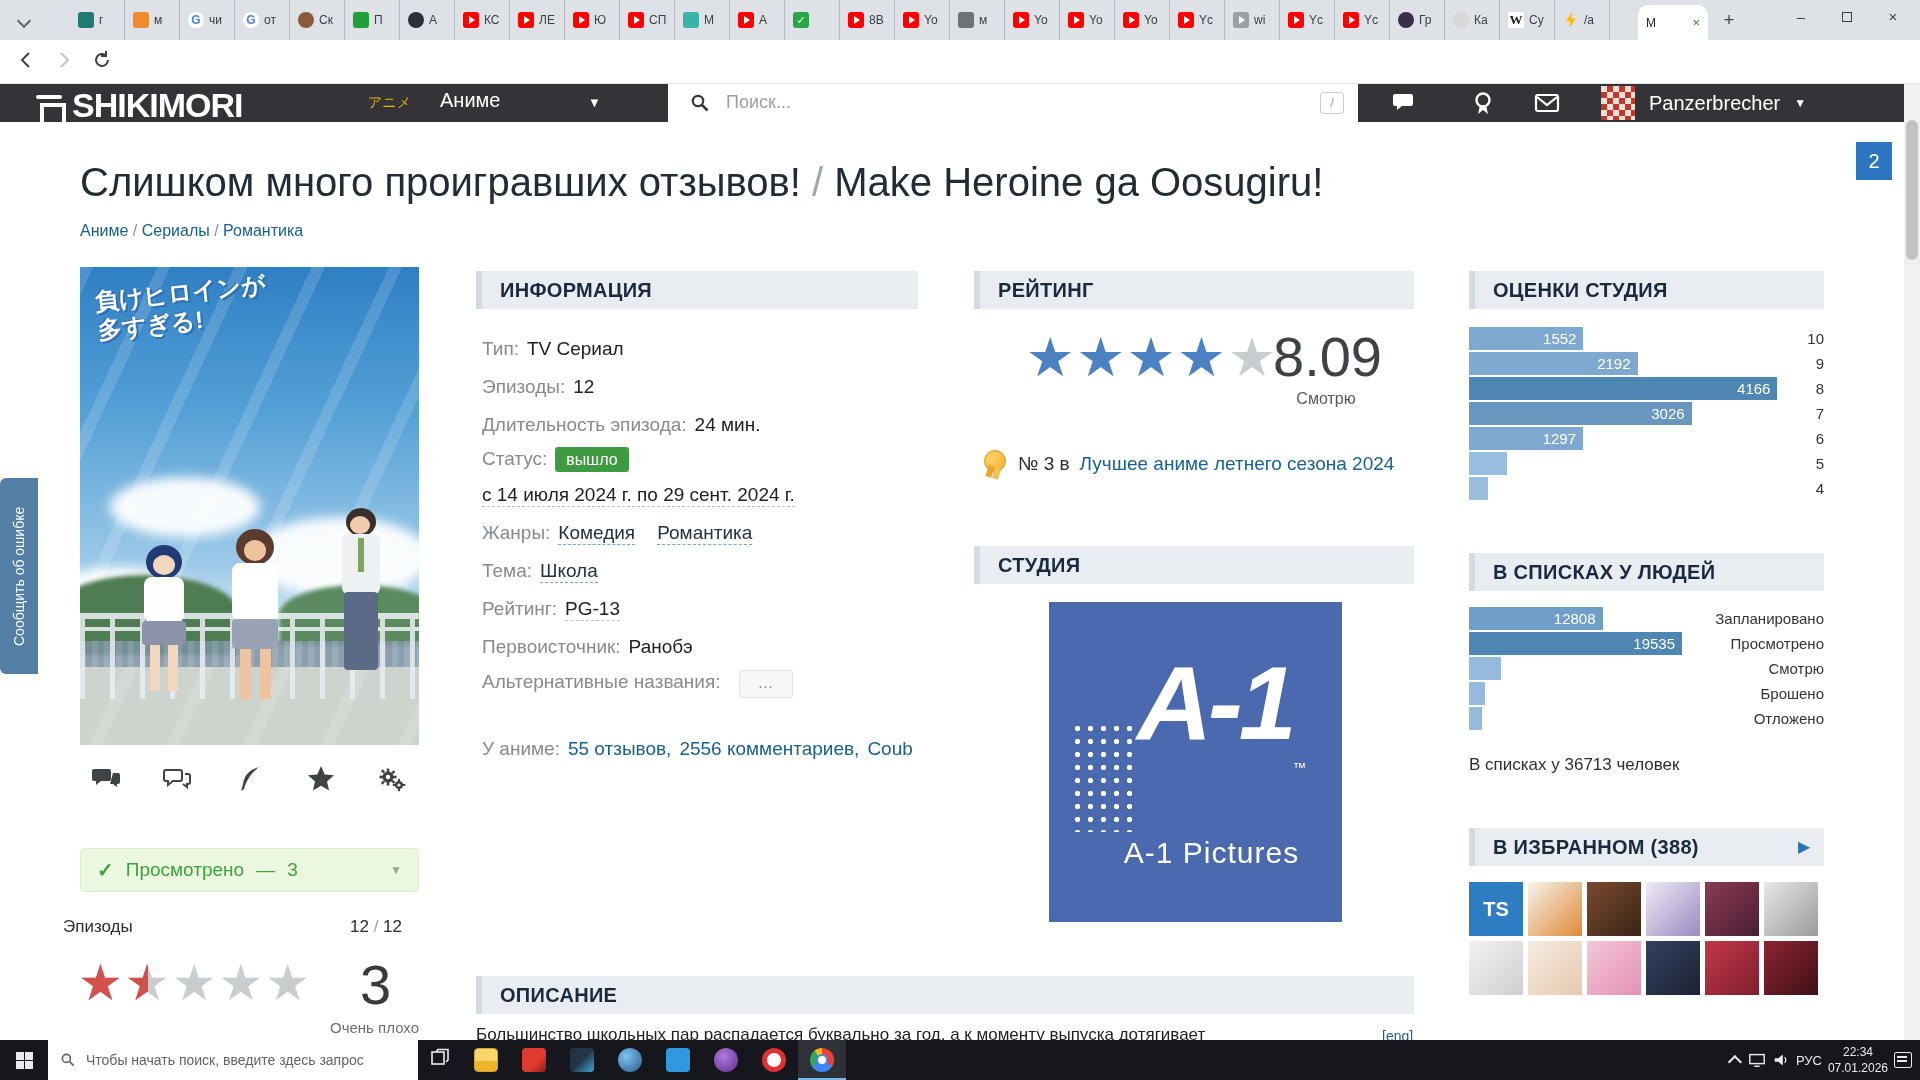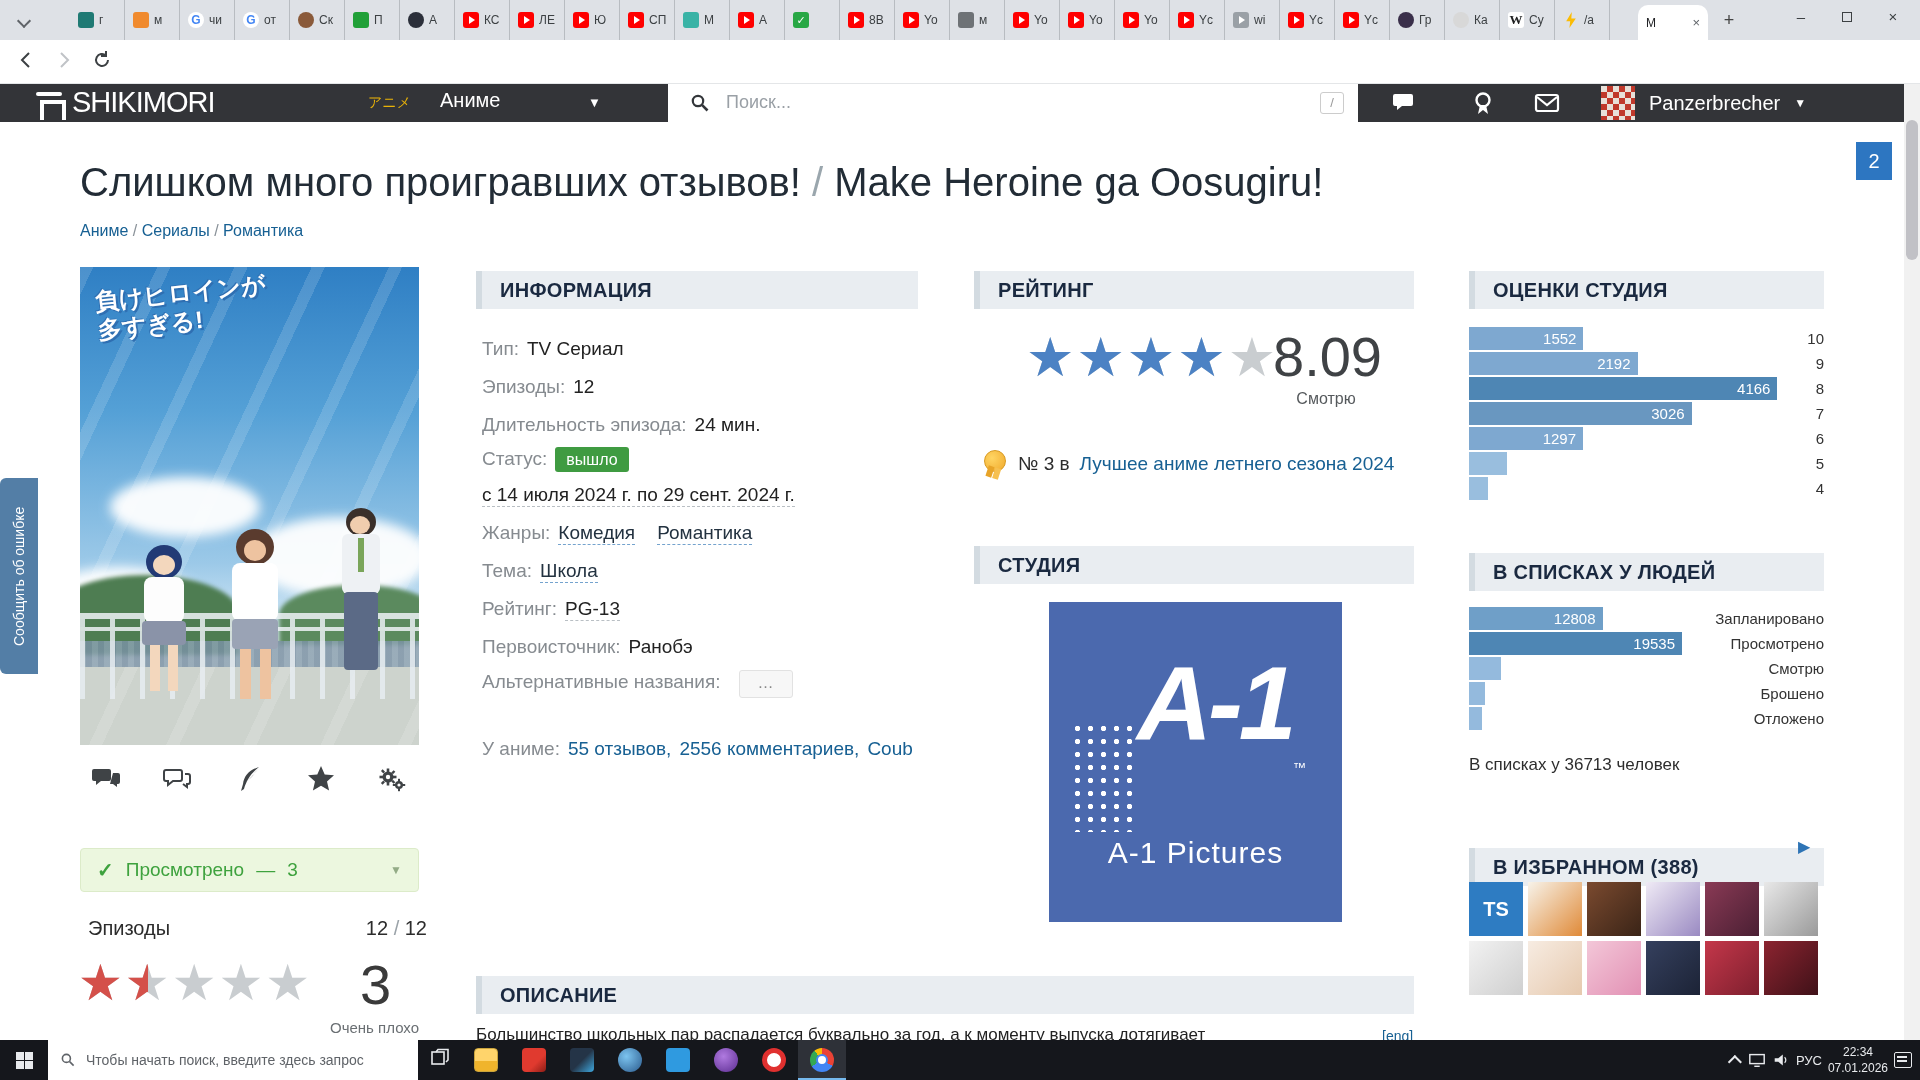--- a/index.html
+++ b/index.html
@@ -36,21 +36,21 @@
   #profile-btn { position:absolute; left:1846px; top:44px; width:30px; height:30px; border-radius:50%; background:#8e44ad; color:#fff; text-align:center; line-height:30px; font-size:14px; font-weight:bold; }
   #menu-dots { position:absolute; left:1890px; top:46px; font-size:18px; color:#5f6368; }
   #toolbar-divider { position:absolute; left:1833px; top:50px; width:1px; height:24px; background:#dadce0; }
 
   
   #site-header { position:absolute; left:0; top:84px; width:1920px; height:38px; background:#333438; }
   #logo { position:absolute; left:34px; top:2px; display:flex; align-items:center; gap:8px; }
   #logo-glyph { width:30px; height:30px; position:relative; }
   #logo-glyph::before { content:""; position:absolute; left:2px; top:4px; width:26px; height:4px; background:#fff; border-radius:2px; }
   #logo-glyph::after { content:""; position:absolute; left:6px; top:12px; width:18px; height:16px; border-left:4px solid #fff; border-right:4px solid #fff; border-top:4px solid #fff; }
-  #logo-text { color:#fff; font-weight:normal; font-size:29px; letter-spacing:-1px; }
+  #logo-text { color:#fff; font-weight:bold; font-size:34px; letter-spacing:-1px; }
   #nav-jp { position:absolute; left:368px; top:10px; color:#eab308; font-size:14px; }
   #nav-anime { position:absolute; left:440px; top:5px; color:#fff; font-size:20px; }
   #nav-caret { position:absolute; left:588px; top:11px; color:#fff; font-size:13px; }
   #site-search { position:absolute; left:668px; top:0; width:690px; height:38px; background:#fff; }
   #search-ic { position:absolute; left:22px; top:9px; }
   #search-ph { position:absolute; left:58px; top:8px; color:#9aa0a6; font-size:18px; }
   #slash-hint { position:absolute; right:14px; top:8px; width:24px; height:22px; border:1px solid #ccc; border-radius:3px; color:#999; text-align:center; line-height:20px; font-size:13px; }
   .hdr-ic { position:absolute; top:6px; width:26px; height:26px; color:#fff; }
   #user-box { position:absolute; left:1601px; top:0; height:38px; display:flex; align-items:center; gap:14px; }
   #user-avatar { width:34px; height:34px; background:
@@ -88,21 +88,21 @@
   #p-title { position:absolute; left:16px; top:12px; transform:rotate(-6deg); font-weight:800; font-size:24px; color:#fff; line-height:1.2; white-space:pre-line; text-shadow:2px 2px 0 #2f6fb2, -1px -1px 0 #2f6fb2; }
 
   #action-icons { position:absolute; left:80px; top:764px; width:339px; display:flex; justify-content:space-between; padding:0 12px; }
   #action-icons svg { width:30px; height:30px; }
 
   #status-btn { position:absolute; left:80px; top:848px; width:339px; height:44px; background:#ecf7df; border:1px solid #dcebc9; border-radius:4px; display:flex; align-items:center; padding:0 16px; gap:12px; }
   #status-check { color:#3ea23e; font-size:20px; font-weight:bold; }
   #status-btn .lbl { color:#3ea23e; font-size:19px; }
   #status-caret { margin-left:auto; color:#93ab86; font-size:12px; }
 
-  #episodes-row { position:absolute; left:88px; top:917px; width:339px; font-size:20px; color:#2c2c2c; }
+  #episodes-row { position:absolute; left:63px; top:917px; width:339px; font-size:17px; color:#2c2c2c; }
   #episodes-row .right { float:right; } #episodes-row .slash { color:#9aa2a8; }
 
   .starwrap { position:relative; display:inline-block; }
   .starbase { color:#c9cdd0; letter-spacing:2px; }
   .starfill { position:absolute; left:0; top:0; overflow:hidden; white-space:nowrap; letter-spacing:2px; }
   #user-stars { position:absolute; left:78px; top:958px; font-size:50px; line-height:1; }
   #user-stars .starfill { color:#d4504a; }
   #user-score { position:absolute; left:360px; top:952px; font-size:56px; color:#3a3a3a; }
   #user-verdict { position:absolute; left:80px; top:1019px; width:339px; text-align:right; color:#6a6f73; font-size:15px; }
 
@@ -127,38 +127,38 @@
   #medal::before { content:""; position:absolute; left:4px; top:0; width:20px; height:20px; border-radius:50%; background:radial-gradient(circle at 35% 35%, #ffd563, #f0a92c); border:1px solid #d89a20; }
   #medal::after { content:""; position:absolute; left:7px; top:16px; width:6px; height:11px; background:#e8a428; transform:rotate(18deg); box-shadow:7px 0 0 #f6c050; }
   #award-row a { color:#176093; text-decoration:none; }
 
   #studio-hdr { left:974px; top:546px; width:440px; }
   #studio-logo { position:absolute; left:1049px; top:602px; width:293px; height:320px; background:#4b69ae; color:#fff; }
   #studio-dots { position:absolute; left:22px; top:120px; width:64px; height:110px;
      background:radial-gradient(#fff 2.4px, transparent 3px) 0 0/13px 13px; }
   #studio-mark { position:absolute; left:88px; top:42px; font-size:104px; font-weight:bold; font-style:italic; letter-spacing:-4px; }
   #studio-tm { position:absolute; right:36px; top:158px; font-size:13px; }
-  #studio-name { position:absolute; left:0; bottom:52px; width:100%; text-align:center; font-size:30px; letter-spacing:1px; }
+  #studio-name { position:absolute; left:16px; bottom:52px; width:100%; text-align:center; font-size:30px; letter-spacing:1px; }
 
   #desc-hdr { left:476px; top:976px; width:938px; }
   #desc-text { position:absolute; left:476px; top:1022px; width:880px; font-size:17px; color:#222; line-height:25px; height:40px; overflow:hidden; }
   #desc-eng { position:absolute; left:1382px; top:1028px; font-size:14px; color:#176093; }
 
   
   #rates-hdr { left:1469px; top:271px; width:355px; }
   #score-bars { position:absolute; left:1469px; top:327px; width:355px; }
   .crow { position:relative; height:23px; margin-bottom:2px; }
   .cbar { position:absolute; left:0; top:0; height:23px; color:#fff; font-size:15px; line-height:23px; text-align:right; padding-right:7px; }
   .cnum { position:absolute; right:0; top:0; width:30px; text-align:right; color:#333; font-size:15px; line-height:23px; }
   #list-bars { position:absolute; left:1469px; top:607px; width:355px; }
   .clabel { position:absolute; right:0; top:0; color:#333; font-size:15px; line-height:23px; }
   #list-total { position:absolute; left:1469px; top:755px; font-size:17px; color:#2e2e2e; }
   #lists-hdr { left:1469px; top:553px; width:355px; }
 
-  #fav-hdr { left:1469px; top:828px; width:355px;margin-top:20px; }
+  #fav-hdr { left:1469px; top:828px; width:355px; }
   #fav-arrow { position:absolute; left:1798px; top:828px; color:#2e74b5; font-size:16px; line-height:38px; }
   #fav-avatars { position:absolute; left:1469px; top:882px; width:360px; display:flex; flex-wrap:wrap; gap:5px; }
   .avatar { width:54px; height:54px; color:#fff; font-weight:bold; font-size:20px; display:flex; align-items:center; justify-content:center; }
 
   
   #taskbar { position:absolute; left:0; top:1040px; width:1920px; height:40px; background:#15171c; z-index:50; display:flex; align-items:center; }
   #start-btn { width:48px; height:40px; display:flex; align-items:center; justify-content:center; }
   #win-logo { width:17px; height:17px; display:grid; grid-template-columns:8px 8px; gap:1px; }
   #win-logo span { background:#e8eaed; width:8px; height:8px; }
   #tb-search { width:370px; height:40px; background:#fff; display:flex; align-items:center; padding:0 12px; gap:10px; }

